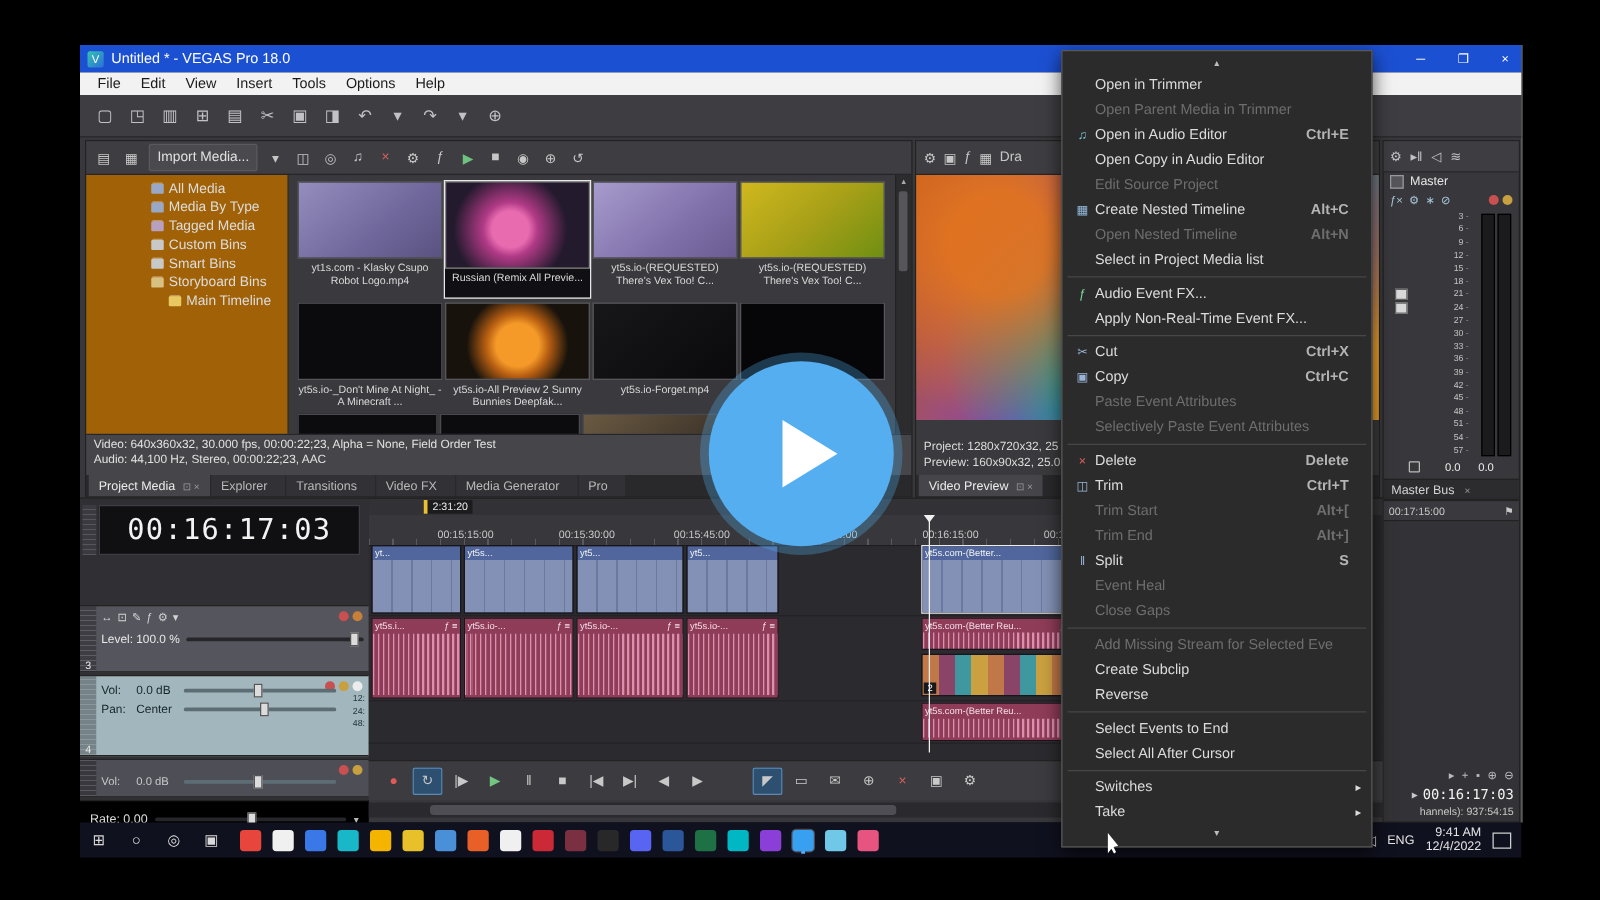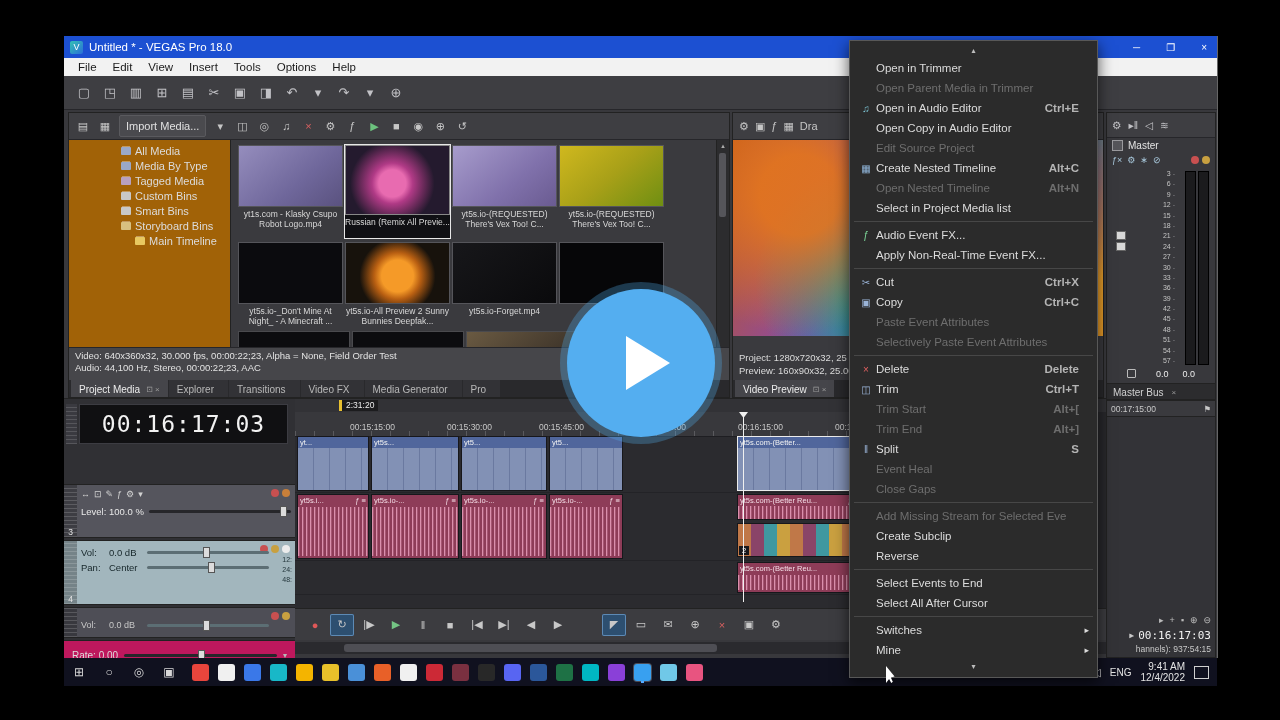--- a/index.html
+++ b/index.html
@@ -21,21 +21,21 @@
   .media-pane{position:absolute;left:4px;top:76px;width:662px;height:286px;background:#333337;border:1px solid #222;box-sizing:border-box;display:flex;flex-direction:column;}
   .media-toolbar{height:26px;display:flex;align-items:center;gap:2px;background:#3e3e42;border-bottom:1px solid #26262a;padding:0 4px;}
   .mt-icon{min-width:20px;height:20px;display:flex;align-items:center;justify-content:center;color:#c6c6c6;font-size:11px;}
   .mt-icon.text-btn{padding:0 6px;font-size:11px;color:#e0e0e0;background:#4a4a4e;border:1px solid #5a5a5e;border-radius:2px;margin:0 2px;}
   .media-body{flex:1;display:flex;min-height:0;position:relative;}
   .tree{width:162px;background:#a16207;border-right:1px solid #222;padding-top:3px;font-size:11px;color:#dcdcdc;box-sizing:border-box;}
   .tree-row{display:flex;align-items:center;height:15px;gap:4px;box-sizing:border-box;}
   .tree-icon{width:10px;height:8px;border-radius:1px 1px 1px 1px;flex:none;box-shadow:0 -2px 0 -1px rgba(255,255,255,.35);}
   .thumb-area{flex:1;position:relative;background:#3a3a3e;overflow:hidden;padding:5px 14px 0 6px;}
   .thumb-grid{display:flex;flex-wrap:wrap;align-items:flex-start;}
-  .thumb{width:105px;margin:0 1px 4px 1px;}
+  .thumb{width:116px;margin:0 1px 4px 1px;}
   .thumb-img{height:62px;background:#222;border:1px solid #55555a;box-sizing:border-box;}
   .thumb-cap{font-size:8.5px;line-height:10px;color:#d8d8d8;text-align:center;height:21px;overflow:hidden;padding-top:2px;}
   .thumb.selected{outline:1px solid #e8e8e8;background:#101014;}
   .thumb.selected .thumb-img{height:70px;border-color:#888;}
   .thumb-part{width:112px;height:22px;margin:0 1px;border:1px solid #4a4a4e;box-sizing:border-box;}
   .vscroll{position:absolute;right:0;top:0;width:12px;height:100%;background:#2c2c2e;border-left:1px solid #222;}
   .vscroll .varrow{height:11px;font-size:7px;color:#aaa;text-align:center;line-height:11px;}
   .vscroll .vthumb{position:absolute;top:13px;left:2px;width:7px;height:64px;background:#55555a;border-radius:2px;}
   .media-info{height:28px;background:#46464a;border-top:1px solid #26262a;font-size:9.5px;color:#e2e2e2;padding:2px 6px;line-height:12px;white-space:nowrap;overflow:hidden;}
   .panel-tabs{height:17px;background:#29292c;display:flex;align-items:stretch;font-size:10px;color:#b8b8b8;gap:1px;padding-left:2px;}
@@ -97,21 +97,21 @@
   .trackB .slider,.trackC .slider{background:#5c6e74;}
   .sthumb{position:absolute;top:-4px;width:7px;height:11px;background:#dcdcdc;border:1px solid #555;box-sizing:border-box;}
   #trackB{top:141px;height:65px;background:#a2b6bd;}
   #trackB .track-main{font-size:9.5px;color:#16262a;}
   .b-row{display:flex;align-items:center;gap:4px;margin-top:4px;padding-right:22px;}
   .b-lbl{width:24px;}
   .b-val{width:34px;}
   .mini-scale{position:absolute;right:3px;top:14px;font-size:7px;color:#24363c;line-height:10px;text-align:right;}
   #trackC{top:208px;height:31px;background:#4e4e56;}
   #trackC .track-main{font-size:9px;color:#c8c8c8;}
-  .rate-row{position:absolute;left:0;top:241px;width:231px;height:30px;background:#be185d;display:flex;align-items:center;gap:6px;padding:0 8px;font-size:10px;color:#dcdcdc;box-sizing:border-box;border-top:1px solid #222;}
+  .rate-row{position:absolute;left:0;top:241px;width:231px;height:30px;background:#000000;display:flex;align-items:center;gap:6px;padding:0 8px;font-size:10px;color:#dcdcdc;box-sizing:border-box;border-top:1px solid #222;}
 
   
   .timeline-right{position:absolute;left:231px;top:362px;width:811px;height:210px;background:#2b2b2f;border-top:1px solid #222;overflow:hidden;box-sizing:border-box;}
   .marker-bar{position:absolute;left:0;top:0;width:100%;height:13px;background:#323236;border-bottom:1px solid #222;}
   .marker-label{position:absolute;left:44px;top:1px;background:#1c1c1e;color:#ececec;font-size:8.5px;padding:0 4px;border-left:3px solid #e8c030;line-height:11px;}
   .ruler{position:absolute;left:0;top:13px;width:100%;height:24px;background:#38383c;border-bottom:1px solid #1e1e22;font-size:8.5px;color:#c8c8c8;}
   .ruler::after{content:"";position:absolute;left:0;right:0;bottom:0;height:5px;background:repeating-linear-gradient(90deg,#5a5a5e 0 1px,transparent 1px 19px);}
   .ruler-label{position:absolute;bottom:4px;white-space:nowrap;}
   .trow{position:absolute;left:0;width:100%;border-bottom:1px solid #232327;}
   #trA{top:37px;height:56px;}
@@ -1009,21 +1009,21 @@
 
         <div class="cm-item">
           <span class="cm-icon"></span>
           <span class="cm-label">Switches</span>
           <span class="cm-shortcut"></span>
           <span class="cm-arrow">▸</span>
         </div>
 
         <div class="cm-item">
           <span class="cm-icon"></span>
-          <span class="cm-label">Mine</span>
+          <span class="cm-label">Take</span>
           <span class="cm-shortcut"></span>
           <span class="cm-arrow">▸</span>
         </div>
       </div>
     <div class="cm-scroll">▾</div>
   </div>
 
   <div class="mouse-cursor"></div>
 
 </div>

